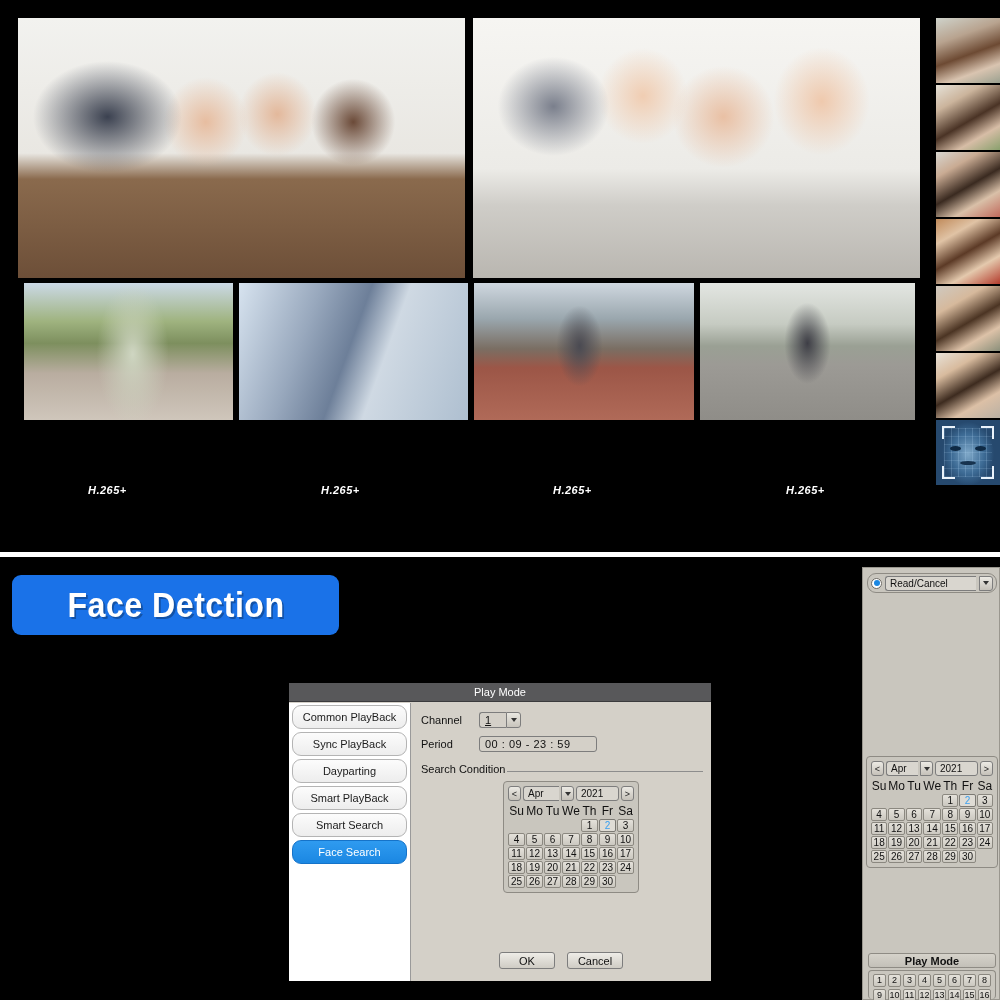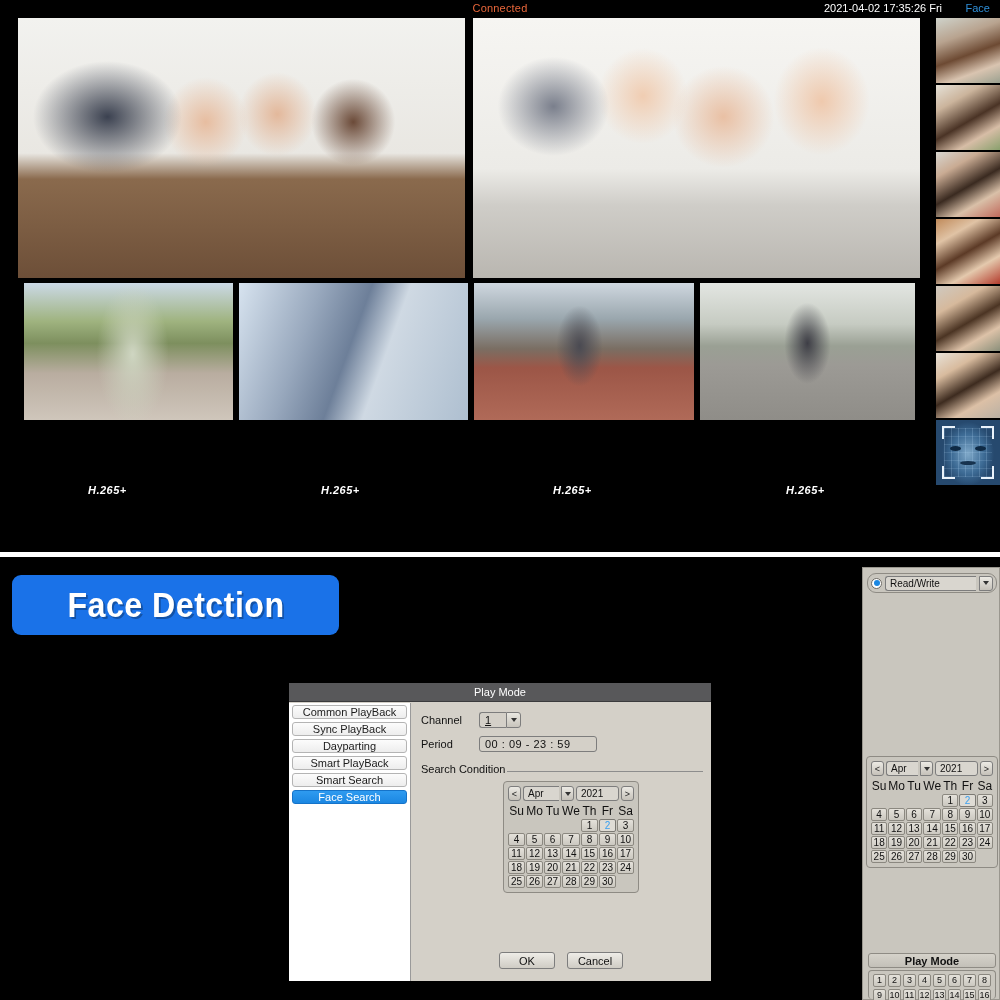--- a/index.html
+++ b/index.html
@@ -142,23 +142,23 @@
     font-size: 11px; display: flex; align-items: center; justify-content: center;
     border-bottom: 1px solid #3a3a3c;
   }
   .dlg-body { position: absolute; left: 0; top: 20px; right: 0; bottom: 0; display: flex; }
 
   .dlg-menu {
     width: 122px; background: #fff; border-right: 1px solid #9a9a9a;
     padding: 2px 3px 0 3px;
   }
   .menu-item {
-    height: 14px; margin-bottom: 3px;
+    height: 24px; margin-bottom: 3px;
     background: linear-gradient(180deg,#fcfcfc 0%,#ededed 100%);
-    border: 1px solid #b4b4b4; border-radius: 3px;
+    border: 1px solid #b4b4b4; border-radius: 9px;
     display: flex; align-items: center; justify-content: center;
     font-size: 11px; color: #1b1b1b;
   }
   .menu-item.active {
     background: linear-gradient(180deg,#2f9bf0 0%,#1b87e2 100%);
     border-color: #1573c9; color: #fff;
   }
 
   .dlg-main { position: relative; flex: 1; background: #d4d0c8; }
 
@@ -256,25 +256,20 @@
     height: 13px; line-height: 11px; font-size: 9px; text-align: center;
     border: 1px solid #8b8880; border-radius: 2px;
     background: linear-gradient(180deg,#e4e1da 0%,#cbc8c0 100%); color: #111;
   }
 </style>
 </head>
 <body>
 
 <div id="root">
 
-  <div class="topbar">
-    <div class="connected">Connected</div>
-    <div class="ts">2021-04-02 17:35:26 Fri</div>
-    <div class="facelbl">Face</div>
-  </div>
 
   <div class="wall">
 
     <div class="cell" style="left:18px; top:0; width:447px; height:260px;">
       <div class="img sceneA"></div>
     </div>
 
     <div class="cell" style="left:473px; top:0; width:447px; height:260px;">
       <div class="img sceneB"></div>
     </div>
@@ -448,21 +443,21 @@
         </div>
       </div>
     </div>
 
     <div class="rpanel">
 
       <div class="rw-row">
         <div class="radio">
             <i></i>
           </div>
-        <div class="rw-sel">Read/Write</div>
+        <div class="rw-sel">Read/Cancel</div>
         <div class="rw-dd">
             <i></i>
           </div>
       </div>
 
       <div class="cal" style="left:3px; top:188px; width:132px;">
         <div class="cal-hdr">
           <div class="cal-nav">&lt;</div>
           <div class="cal-mon">Apr</div>
           <div class="cal-mon-dd">

